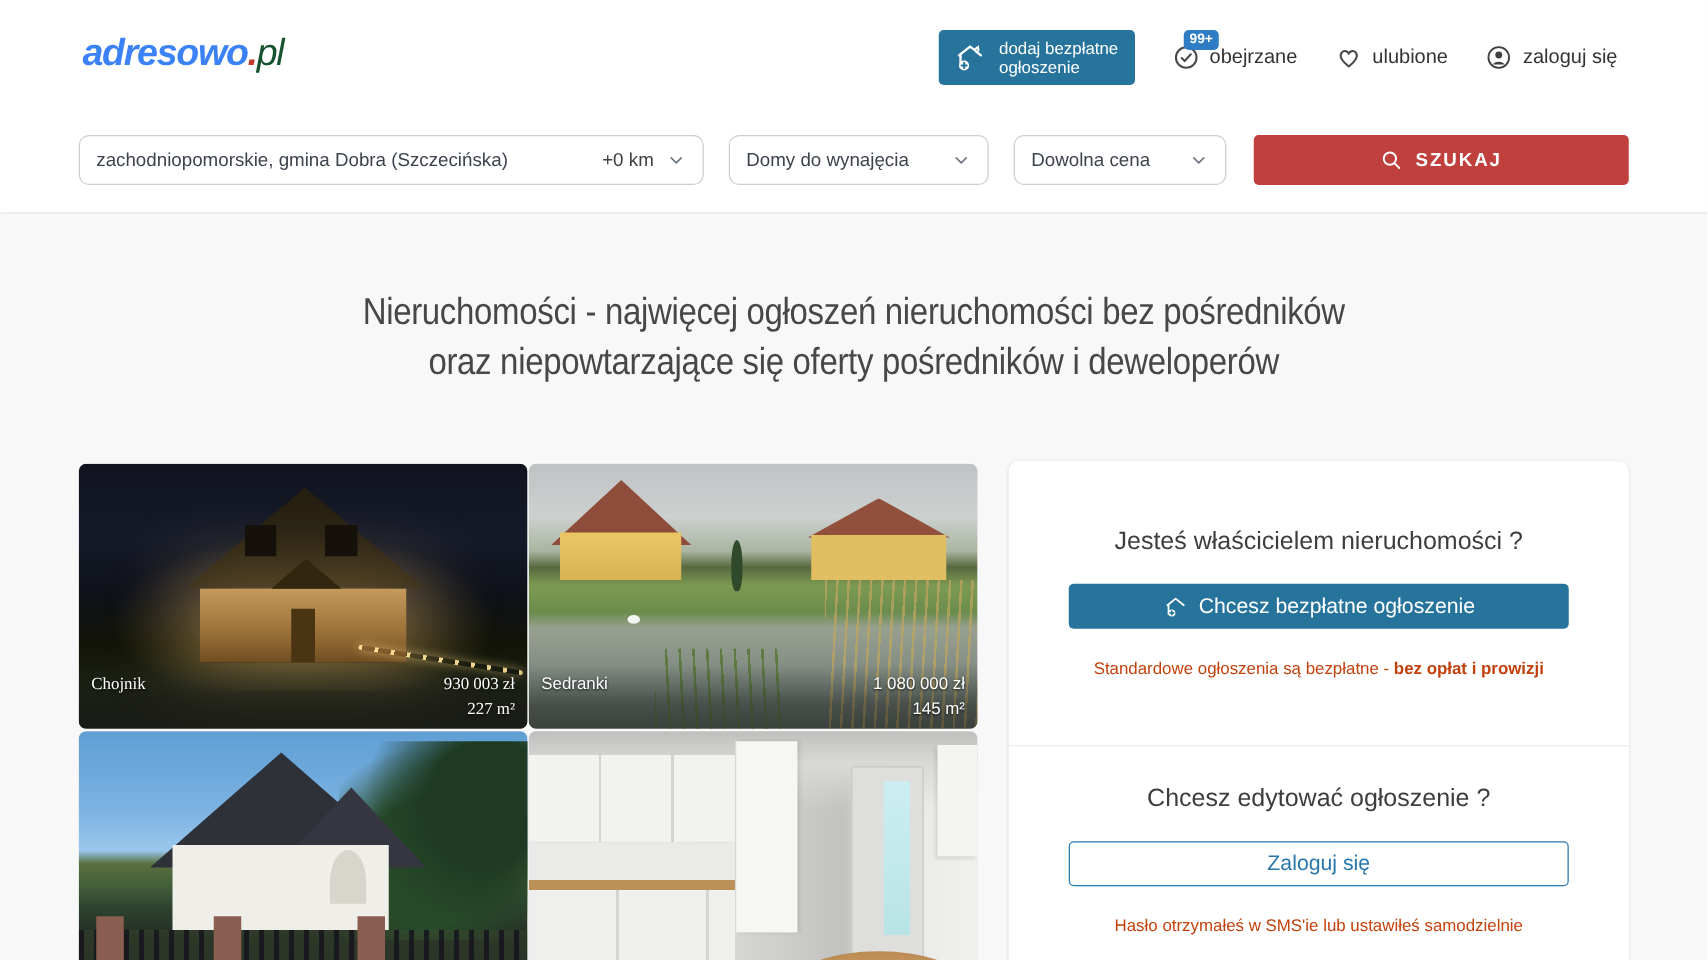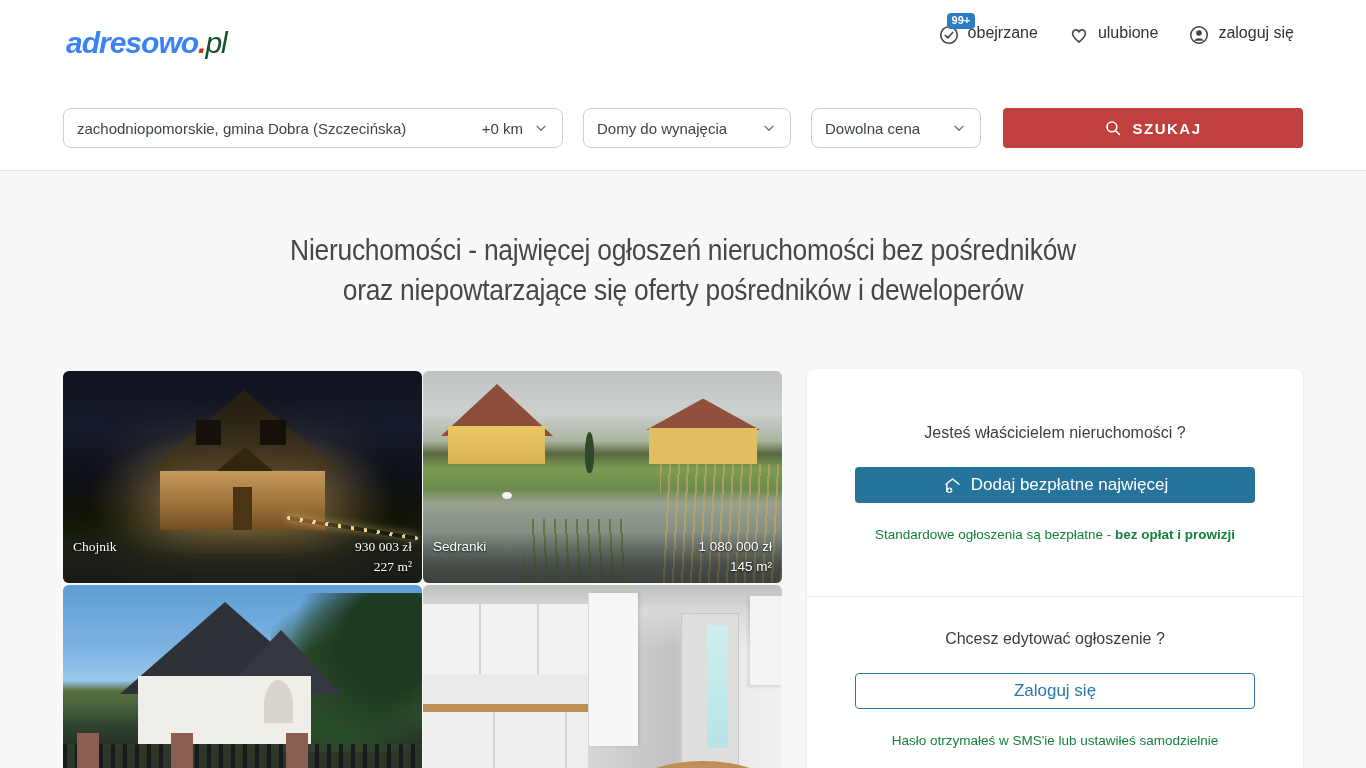--- a/index.html
+++ b/index.html
@@ -11,21 +11,21 @@
   .topbar { position:absolute; left:0; top:0; width:100%; height:87px; background:#fff; }
   .logo { position:absolute; left:66px; top:26px; font-size:30px; font-style:italic; letter-spacing:-1px; cursor:pointer; }
   .logo .b { font-weight:bold; color:#3b82f6; }
   .logo .dot { font-weight:bold; color:#c0392b; }
   .logo .tld { font-weight:400; color:#14532d; }
 
   .top-actions { position:absolute; right:72px; top:24px; display:flex; align-items:center; gap:30px; }
   .add-btn { display:flex; align-items:center; gap:9px; background:#26749c; border:none; border-radius:4px;
     padding:7px 13px 7px 11px; cursor:pointer; }
   .add-btn .txt { color:#fff; font-size:13.5px; line-height:15px; text-align:left; }
-  .top-item { display:flex; gap:8px; font-size:16px; color:#333; cursor:pointer; position:relative; }
+  .top-item { display:flex; align-items:center; gap:8px; font-size:16px; color:#333; cursor:pointer; position:relative; }
   .badge { position:absolute; top:-11px; left:9px; background:#2e7cc3; color:#fff; font-size:11px; font-weight:bold;
     padding:1px 5px 2px; border-radius:4px; line-height:13px; }
 
   
   .search-row { position:absolute; left:0; top:108px; width:100%; height:36px; }
   .field { position:absolute; height:40px; background:#fff; border:1px solid #ccd0d4; border-radius:8px;
     display:flex; align-items:center; padding:0 13px; font-size:15px; color:#3d434d; cursor:pointer; }
   .f-loc { left:63px; width:500px; }
   .f-loc .val { flex:1; white-space:nowrap; overflow:hidden; }
   .f-loc .radius { margin:0 10px 0 8px; color:#404040; }
@@ -122,44 +122,58 @@
     background:linear-gradient(180deg,#cdeef0,#b8e4e6); }
   .p4 .rcab { position:absolute; right:0; top:5%; width:9%; height:42%; background:#f4f4f2; box-shadow:-2px 2px 3px rgba(0,0,0,0.10); }
   .p4 .table { position:absolute; right:3%; bottom:-7%; width:38%; height:24%; border-radius:50%;
     background:radial-gradient(ellipse, #c09058 0 60%, #a87b46 100%); }
 
   
   .side-card { position:absolute; left:807px; top:369px; width:496px; height:460px; background:#fff;
     border-radius:8px; box-shadow:0 1px 3px rgba(0,0,0,0.10); }
   .side-sec1 { padding:52px 48px 54px; }
   .side-sec2 { padding:30px 48px 0; }
-  .side-h { font-size:16px; color:#3d3d3d; text-align:center; line-height:24px; font-weight:400; }
+  .side-h { font-size:20px; color:#3d3d3d; text-align:center; line-height:24px; font-weight:400; }
   .side-btn-teal { display:flex; align-items:center; justify-content:center; gap:8px; width:400px; height:36px;
     margin:22px auto 0; background:#26749c; border:none; border-radius:4px; color:#fff; font-size:17px;
     cursor:pointer; font-family:"Liberation Sans",sans-serif; }
   .side-btn-line { display:block; width:400px; height:36px; margin:22px auto 0; background:#fff;
     border:1px solid #2a77a9; border-radius:4px; color:#2a77a9; font-size:17px; cursor:pointer;
     font-family:"Liberation Sans",sans-serif; }
-  .side-note { margin-top:24px; text-align:center; font-size:13.5px; color:#15803d; }
+  .side-note { margin-top:24px; text-align:center; font-size:13.5px; color:#c2410c; }
   .side-note b { font-weight:bold; }
   .side-div { height:1px; background:#ececec; }
 
   svg { display:block; }
 </style>
 </head>
 <body>
 
 <div class="stage">
 
   <div class="topbar">
     <div class="logo">
       <span class="b">adresowo</span><span class="dot">.</span><span class="tld">pl</span>
     </div>
 
     <div class="top-actions">
+      <button class="add-btn">
+        <span>
+          <svg width="28" height="28" viewBox="0 0 24 24" fill="none">
+            <path d="M4.5 10.5 L12 4.5 L16 7.5 M19.5 10.5 L16 7.7 M5.5 10 V18.5 H10" stroke="#fff" stroke-width="1.6" stroke-linecap="round" stroke-linejoin="round"></path>
+            <path d="M15.5 6.2 l2 -1.4 l0.3 2.4" stroke="#fff" stroke-width="1.4" stroke-linecap="round" fill="none"></path>
+            <circle cx="8" cy="17.5" r="3.4" fill="#fff"></circle>
+            <path d="M8 15.8 v3.4 M6.3 17.5 h3.4" stroke="#26749c" stroke-width="1.5" stroke-linecap="round"></path>
+          </svg>
+        </span>
+        <span class="txt">
+          <span>dodaj bezpłatne</span><br>
+          <span>ogłoszenie</span>
+        </span>
+      </button>
 
       <div class="top-item">
         <span class="badge">99+</span>
         <span>
           <svg width="22" height="22" viewBox="0 0 24 24" fill="none">
             <circle cx="12" cy="12" r="9" stroke="#4a4a4a" stroke-width="1.8"></circle>
             <path d="M8 12.5 l2.6 2.6 L16 9.2" stroke="#4a4a4a" stroke-width="1.8" stroke-linecap="round" stroke-linejoin="round"></path>
           </svg>
         </span>
         <span>obejrzane</span>
@@ -316,21 +330,21 @@
     <div class="side-sec1">
       <div class="side-h">Jesteś właścicielem nieruchomości ?</div>
       <button class="side-btn-teal">
         <span>
           <svg width="21" height="21" viewBox="0 0 24 24" fill="none">
             <path d="M4.5 10.5 L12 4.5 L19.5 10.5 M5.5 10 V18.5 H11" stroke="#fff" stroke-width="1.6" stroke-linecap="round" stroke-linejoin="round"></path>
             <circle cx="8.5" cy="17.5" r="3.2" fill="#fff"></circle>
             <path d="M8.5 15.9 v3.2 M6.9 17.5 h3.2" stroke="#26749c" stroke-width="1.5" stroke-linecap="round"></path>
           </svg>
         </span>
-        <span>Dodaj bezpłatne najwięcej</span>
+        <span>Chcesz bezpłatne ogłoszenie</span>
       </button>
       <div class="side-note">
         <span>Standardowe ogłoszenia są bezpłatne - </span><b>bez opłat i prowizji</b>
       </div>
     </div>
 
     <div class="side-div"></div>
 
     <div class="side-sec2">
       <div class="side-h">Chcesz edytować ogłoszenie ?</div>

